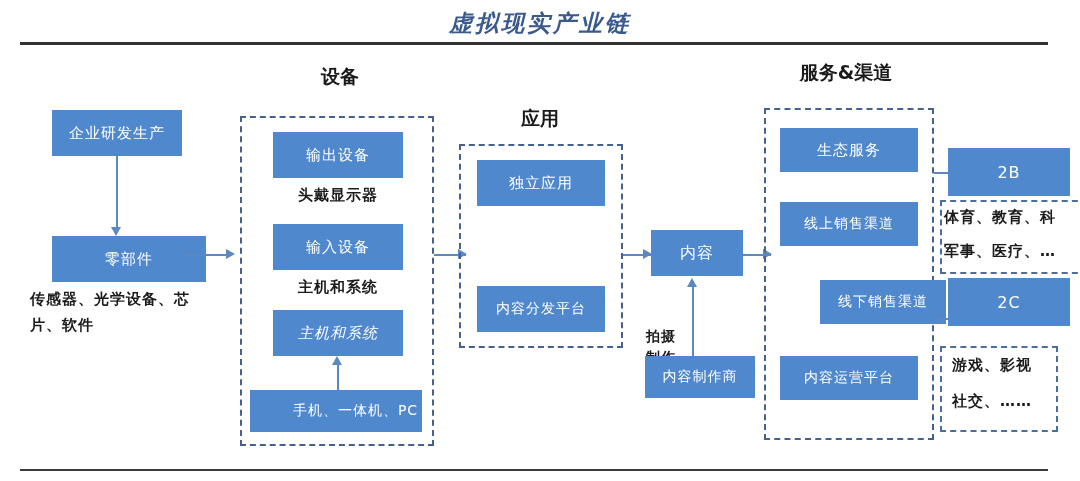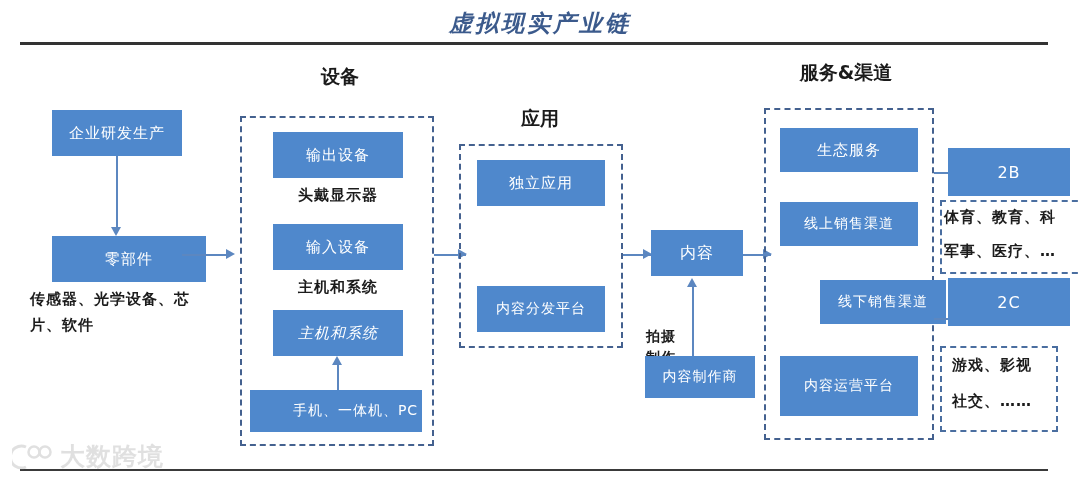--- a/index.html
+++ b/index.html
@@ -211,42 +211,34 @@
   <div class="arrow-r" style="left:763px; top:249px;"></div>
 
   <div class="dashed" style="left:764px; top:108px; width:170px; height:332px;"></div>
 
   <div class="bbox sm" style="left:780px; top:202px; width:138px; height:44px;">线上销售渠道</div>
 
   <div class="bbox" style="left:780px; top:128px; width:138px; height:44px;">生态服务</div>
 
   <div class="bbox sm" style="left:820px; top:280px; width:126px; height:44px;">线下销售渠道</div>
 
-  <div class="bbox sm" style="left:780px; top:356px; width:138px; height:60px;">内容运营平台</div>
+  <div class="bbox sm" style="left:780px; top:356px; width:138px; height:44px;">内容运营平台</div>
 
   <div class="hline" style="left:934px; top:172px; width:32px;"></div>
   <div class="arrow-r" style="left:958px; top:167px;"></div>
 
   <div class="hline" style="left:934px; top:318px; width:32px;"></div>
   <div class="arrow-r" style="left:958px; top:313px;"></div>
 
   <div class="bbox lg" style="left:948px; top:148px; width:122px; height:48px;">2B</div>
 
   <div class="dashed thin" style="left:940px; top:200px; width:148px; height:74px;"></div>
   <div class="cap" style="left:944px; top:208px; width:150px; text-align:left;">体育、教育、科</div>
   <div class="cap" style="left:944px; top:242px; width:150px; text-align:left;">军事、医疗、…</div>
 
   <div class="bbox lg" style="left:948px; top:278px; width:122px; height:48px;">2C</div>
 
   <div class="dashed thin" style="left:940px; top:346px; width:118px; height:86px;"></div>
   <div class="cap" style="left:952px; top:356px; width:100px; text-align:left;">游戏、影视</div>
   <div class="cap" style="left:952px; top:392px; width:100px; text-align:left;">社交、……</div>
 
-  <div class="watermark">
-    <svg class="wm-logo" viewBox="0 0 42 28">
-      <path d="M14 4 A11 11 0 1 0 14 24" fill="none" stroke="#9a9a9a" stroke-width="3"></path>
-      <circle cx="22" cy="9" r="5.5" fill="none" stroke="#9a9a9a" stroke-width="2.5"></circle>
-      <circle cx="33" cy="9" r="5.5" fill="none" stroke="#9a9a9a" stroke-width="2.5"></circle>
-    </svg>
-    <span class="wm-text">大数跨境</span>
-  </div>
 
 </div>
 
 </body></html>

